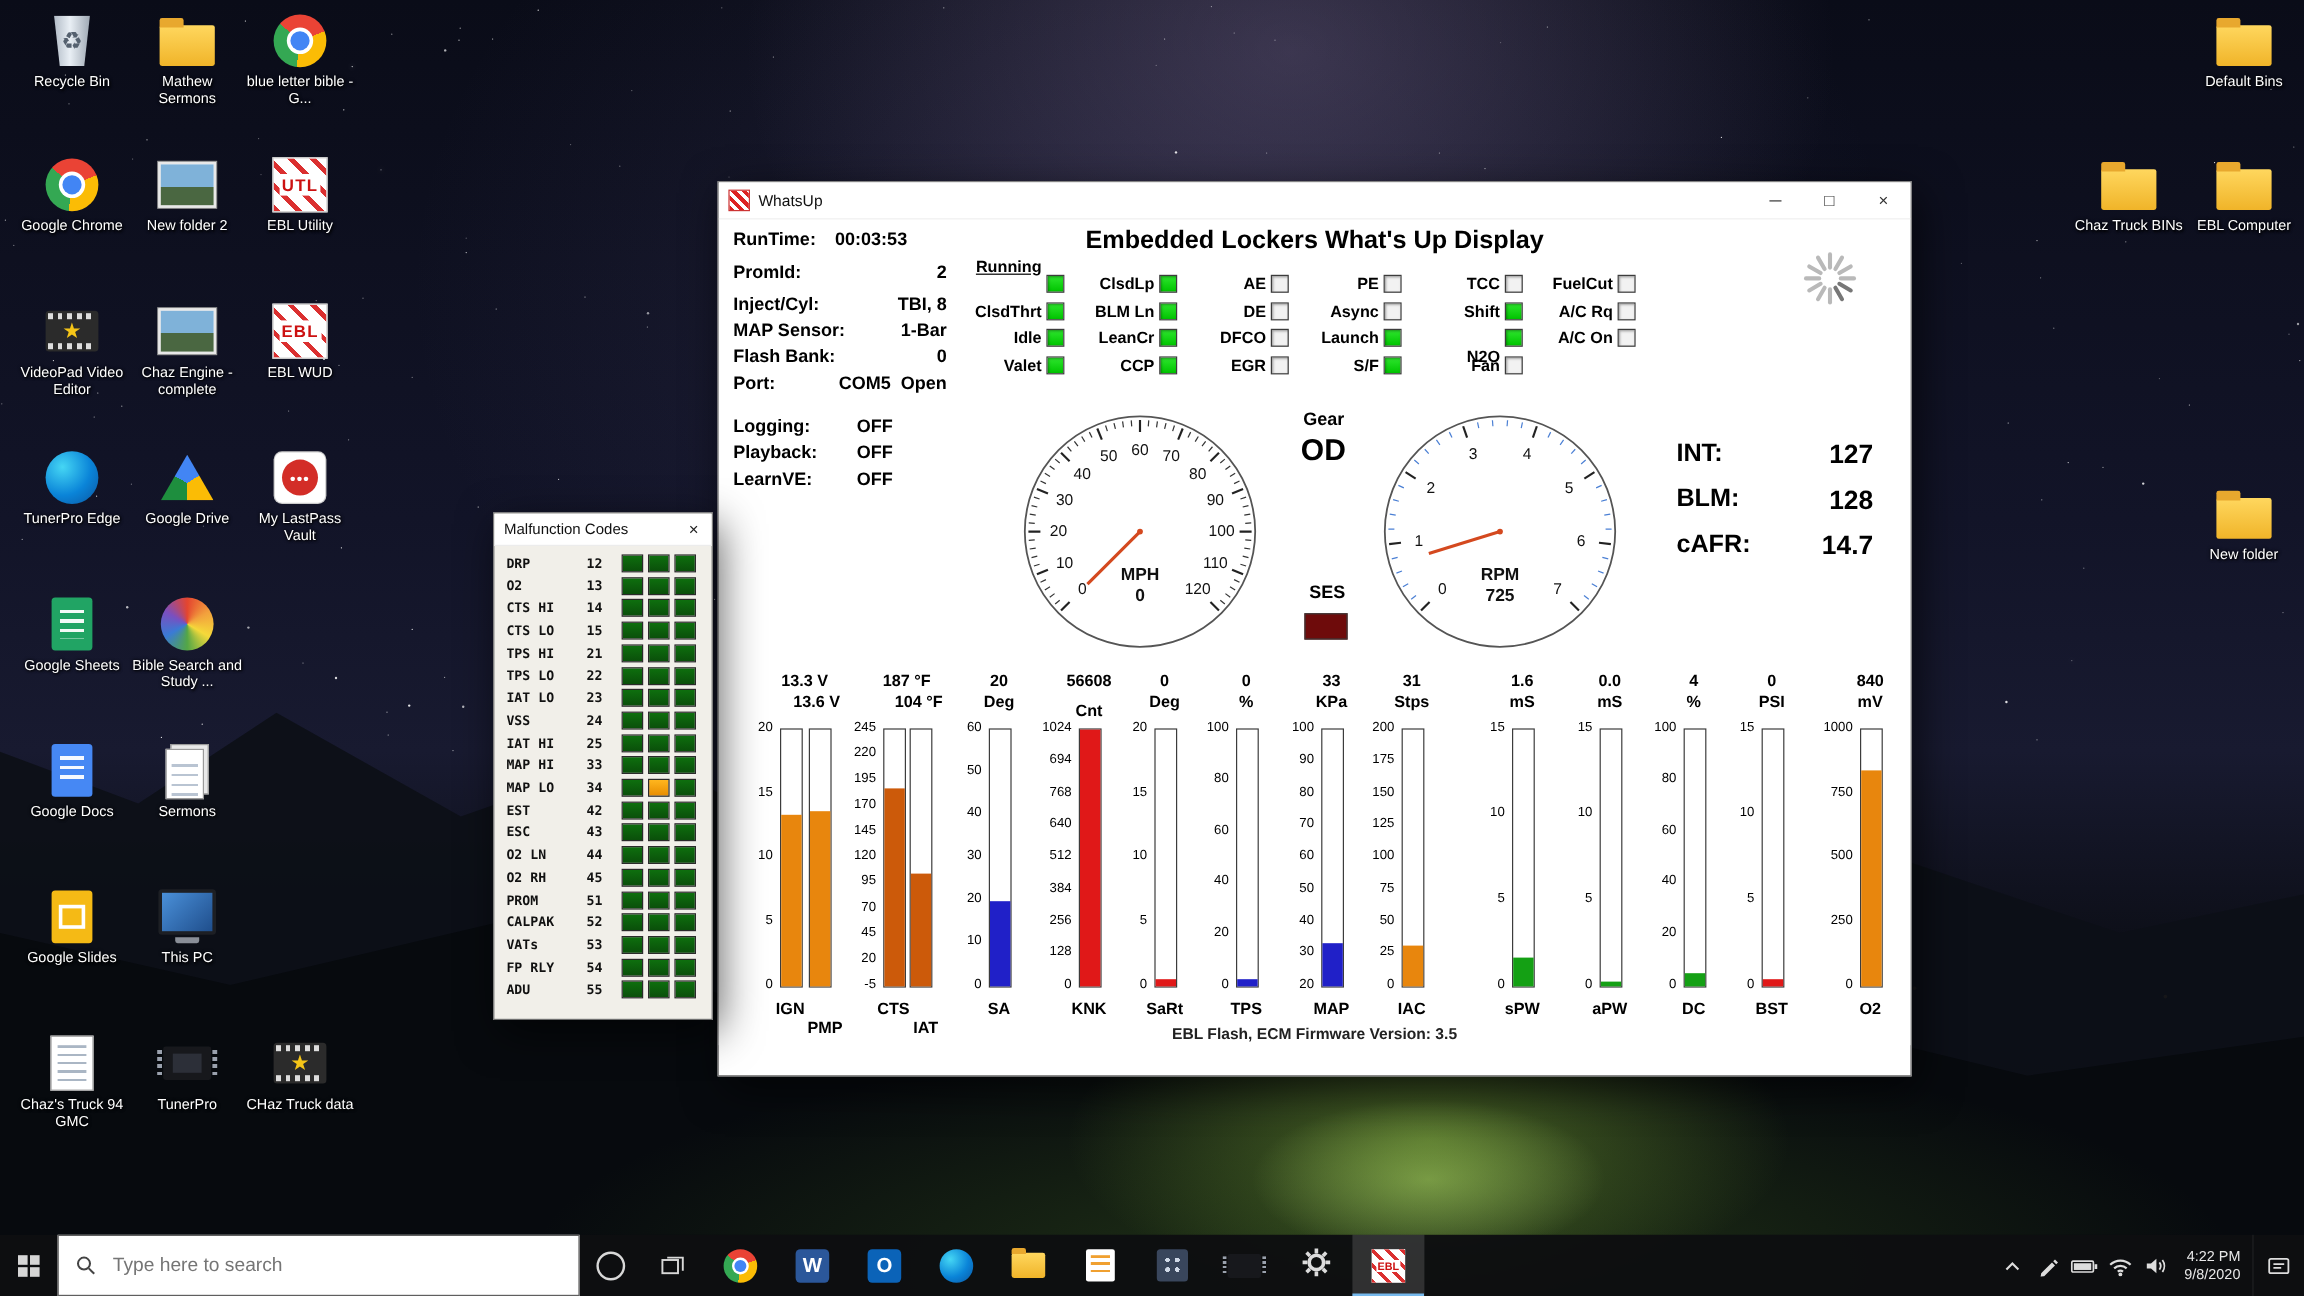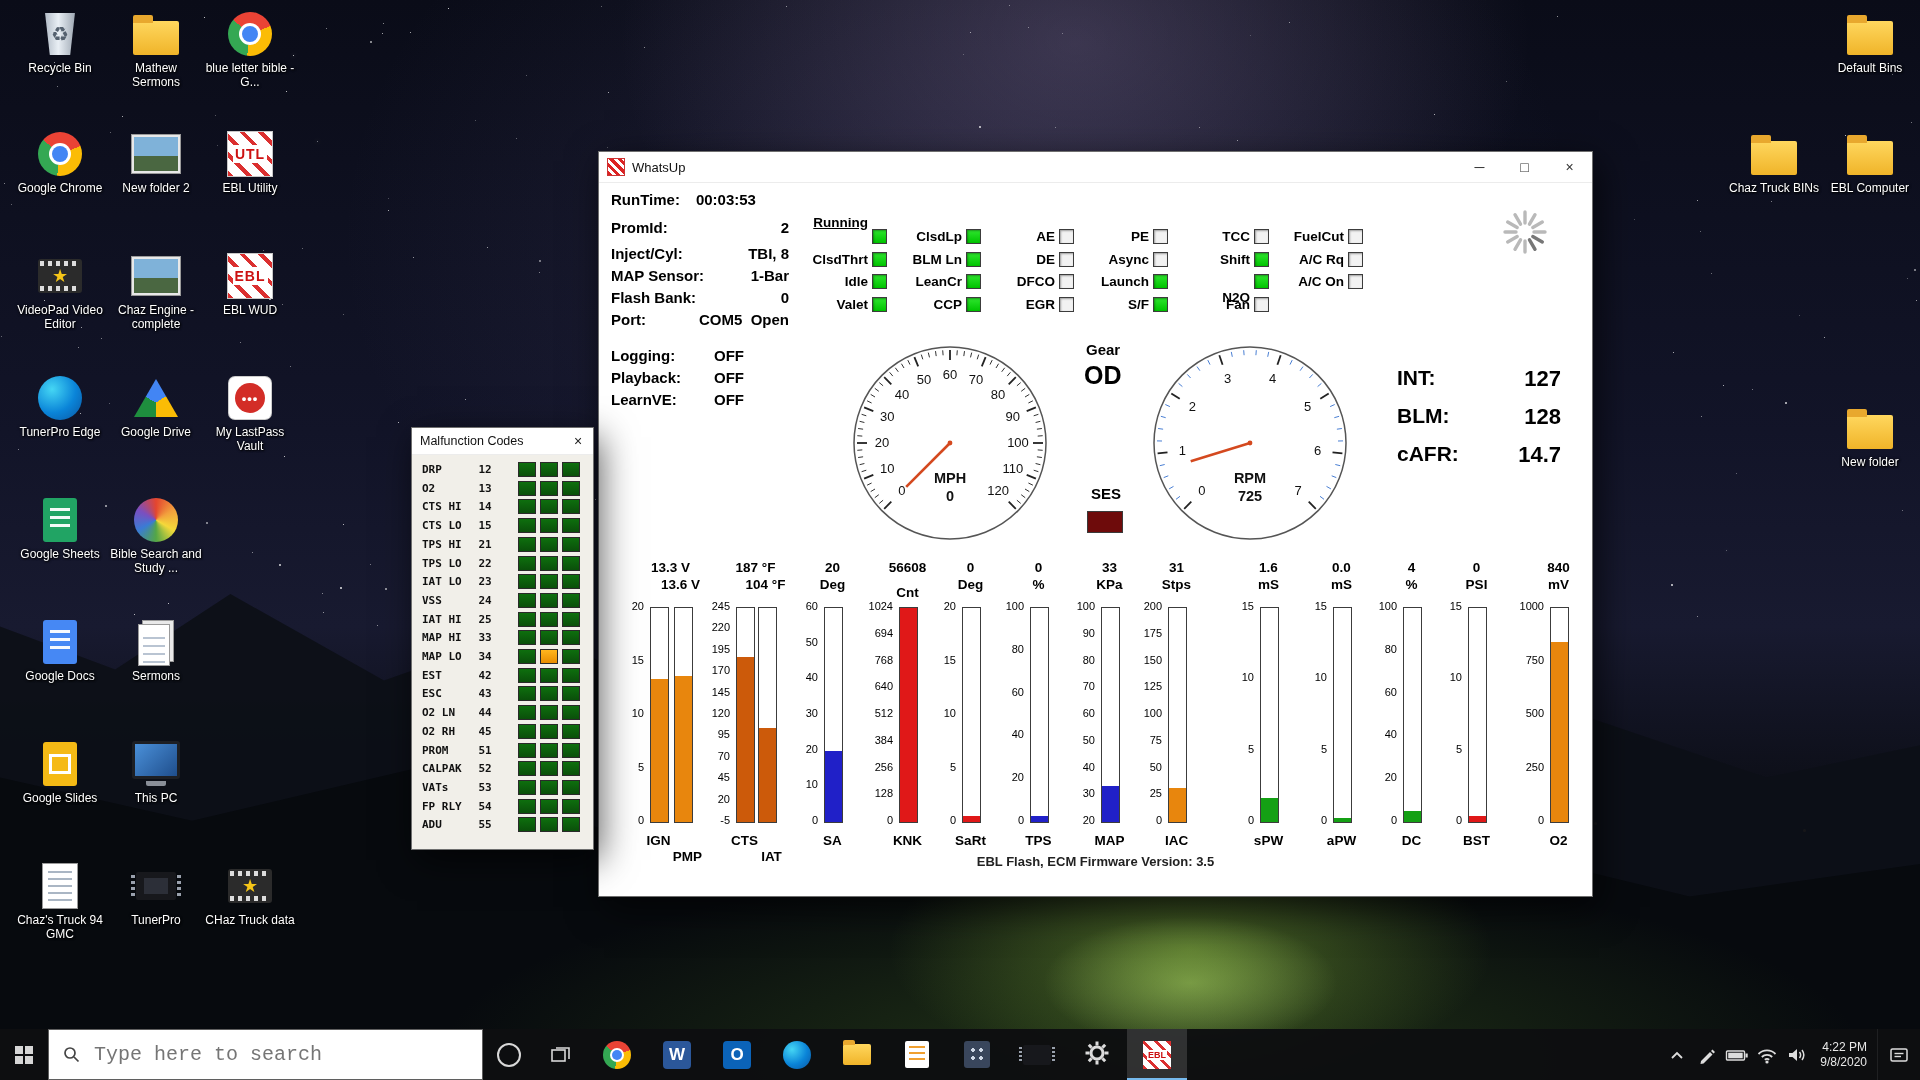--- a/index.html
+++ b/index.html
@@ -94,32 +94,32 @@
   .bar-shell{position:absolute;width:17px;height:214px;border:1px solid #3c3c3c;background:#fff;}
   .bar-fill{position:absolute;left:0;right:0;bottom:0;}
   .bar-label{position:absolute;transform:translateX(-50%);font-size:13.5px;font-weight:bold;color:#000;white-space:nowrap;}
   .footer{position:absolute;left:0;right:0;top:671px;text-align:center;font-size:13px;font-weight:bold;color:#222;}
   .spinner{position:absolute;left:903px;top:26px;}
   
   .mwindow{left:411px;top:427px;width:181px;height:421px;background:#f1efe9;}
   .mwindow .titlebar{height:26px;font-size:12.5px;background:#fff;}
   .m-close{margin-left:auto;width:30px;height:100%;display:flex;align-items:center;justify-content:center;font-size:14px;color:#222;}
   .m-row-label{position:absolute;left:10px;font-family:"DejaVu Sans Mono",monospace;font-size:11px;font-weight:bold;color:#111;}
-  .m-row-code{position:absolute;left:56px;width:34px;text-align:center;font-family:"DejaVu Sans Mono",monospace;font-size:11px;font-weight:bold;color:#111;}
+  .m-row-code{position:absolute;left:56px;width:34px;text-align:right;font-family:"DejaVu Sans Mono",monospace;font-size:11px;font-weight:bold;color:#111;}
   .m-led{position:absolute;width:16px;height:13px;border:1px solid #2a2a2a;}
   .m-led.g{background:linear-gradient(180deg,#0e6f0e,#0a4f0a);}
   .m-led.a{background:linear-gradient(180deg,#ffb61e,#e88d00);}
   
   .taskbar{position:absolute;left:0;bottom:0;width:1920px;height:51px;background:rgba(13,14,17,0.97);z-index:10;display:flex;align-items:center;color:#e8e8e8;}
   .tb-start{width:48px;height:51px;display:flex;align-items:center;justify-content:center;}
   .win-logo{display:grid;grid-template-columns:8px 8px;grid-gap:2px;}
   .win-logo div{width:8px;height:8px;background:#d6d6d6;}
   .tb-search{width:433px;height:49px;background:#fff;border:1px solid #5f5f5f;display:flex;align-items:center;}
   .tb-search svg{margin:0 12px 0 14px;}
-  .tb-search input{border:none;outline:none;font-size:20px;color:#7f1d1d;width:330px;font-family:Liberation Mono, monospace;background:transparent;}
+  .tb-search input{border:none;outline:none;font-size:16px;color:#7f1d1d;width:330px;font-family:Liberation Sans, sans-serif;background:transparent;}
   .tb-slot{width:52px;height:51px;display:flex;align-items:center;justify-content:center;}
   .tb-app{width:60px;height:51px;display:flex;align-items:center;justify-content:center;position:relative;}
   .tb-app.active{background:rgba(255,255,255,.14);box-shadow:inset 0 -2px 0 #76b9ed;}
   .ti-sq{width:28px;height:28px;border-radius:4px;color:#fff;font-weight:bold;font-size:17px;display:flex;align-items:center;justify-content:center;}
   .ti-chrome{width:28px;height:28px;border-radius:50%;background:conic-gradient(from -50deg,#ea4335 0 33%,#fbbc05 0 66%,#34a853 0 100%);position:relative;}
   .ti-chrome::before{content:"";position:absolute;inset:7px;border-radius:50%;background:#fff;}
   .ti-chrome::after{content:"";position:absolute;inset:9px;border-radius:50%;background:#4285f4;}
   .ti-edge{width:28px;height:28px;border-radius:50%;background:radial-gradient(circle at 32% 30%,#45d6f4,#0a84d8 55%,#0b55a0);}
   .ti-folder{width:28px;height:21px;background:linear-gradient(180deg,#ffd75e,#f0b429);border-radius:2px;position:relative;}
   .ti-folder::before{content:"";position:absolute;top:-4px;left:0;width:12px;height:5px;background:#e8a82e;border-radius:2px 2px 0 0;}
@@ -512,20 +512,21 @@
     <span class="win-controls">
       <span class="win-btn">─</span>
       <span class="win-btn">□</span>
       <span class="win-btn">×</span>
     </span>
   </div>
   <div class="wu-content" id="wu-content">
     <div class="runtime">
       <span class="b">RunTime:</span><span class="b val">00:03:53</span>
     </div>
+    <div class="heading">Embedded Lockers What's Up Display</div>
     <div class="footer">EBL Flash, ECM Firmware Version: 3.5</div>
   <div class="info-row" style="top:36px;width:178px;"><span>PromId:</span><span class="info-val">2</span></div>
       <div class="info-row" style="top:62px;width:178px;"><span>Inject/Cyl:</span><span class="info-val">TBI, 8</span></div>
       <div class="info-row" style="top:84px;width:178px;"><span>MAP Sensor:</span><span class="info-val">1-Bar</span></div>
       <div class="info-row" style="top:106px;width:178px;"><span>Flash Bank:</span><span class="info-val">0</span></div>
       <div class="info-row" style="top:128px;width:178px;"><span>Port:</span><span class="info-val">COM5  Open</span></div>
       <div class="info-row" style="top:164px;width:133px;"><span>Logging:</span><span class="info-val">OFF</span></div>
       <div class="info-row" style="top:186px;width:133px;"><span>Playback:</span><span class="info-val">OFF</span></div>
       <div class="info-row" style="top:208px;width:133px;"><span>LearnVE:</span><span class="info-val">OFF</span></div>
       <span class="ind-label" style="left:183px;top:32px;text-decoration:underline;">Running</span>

